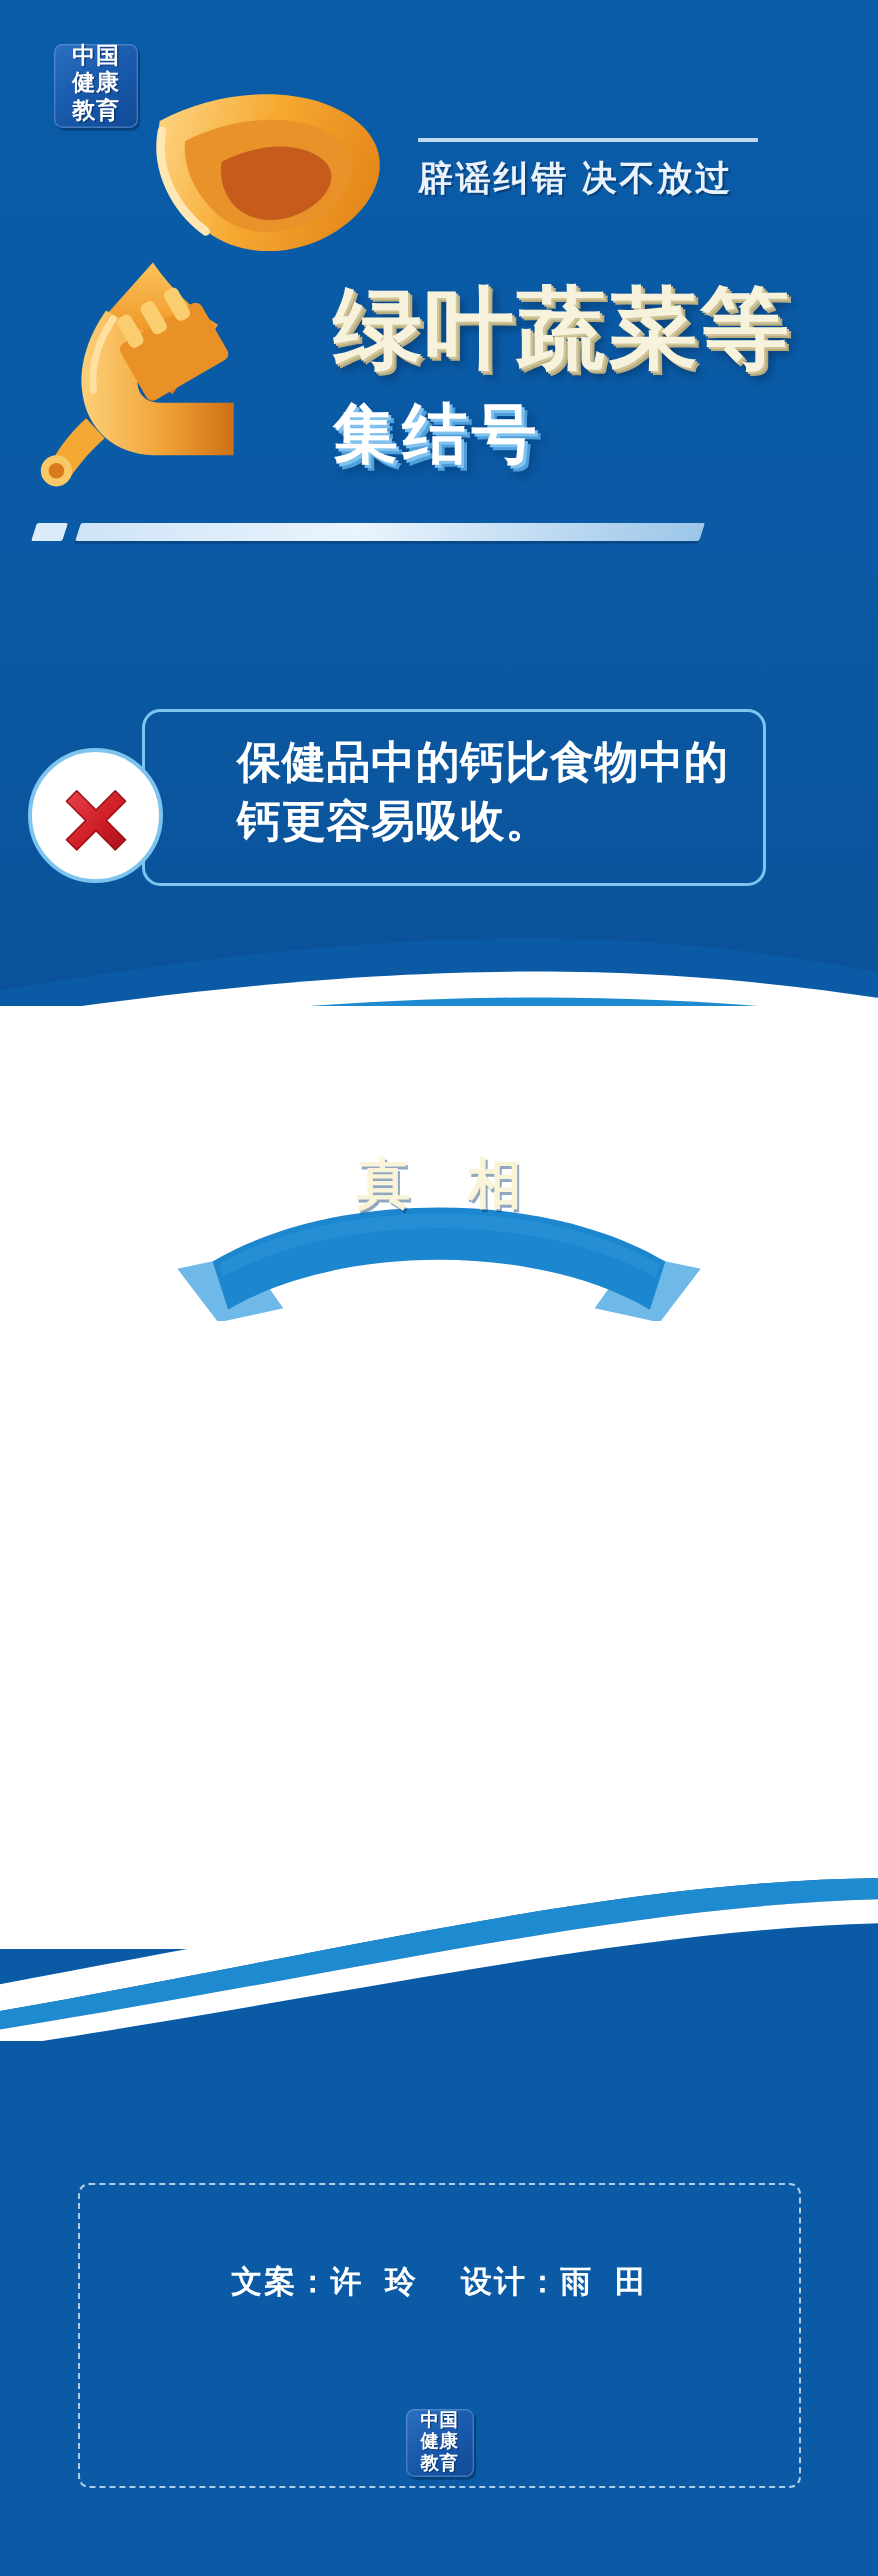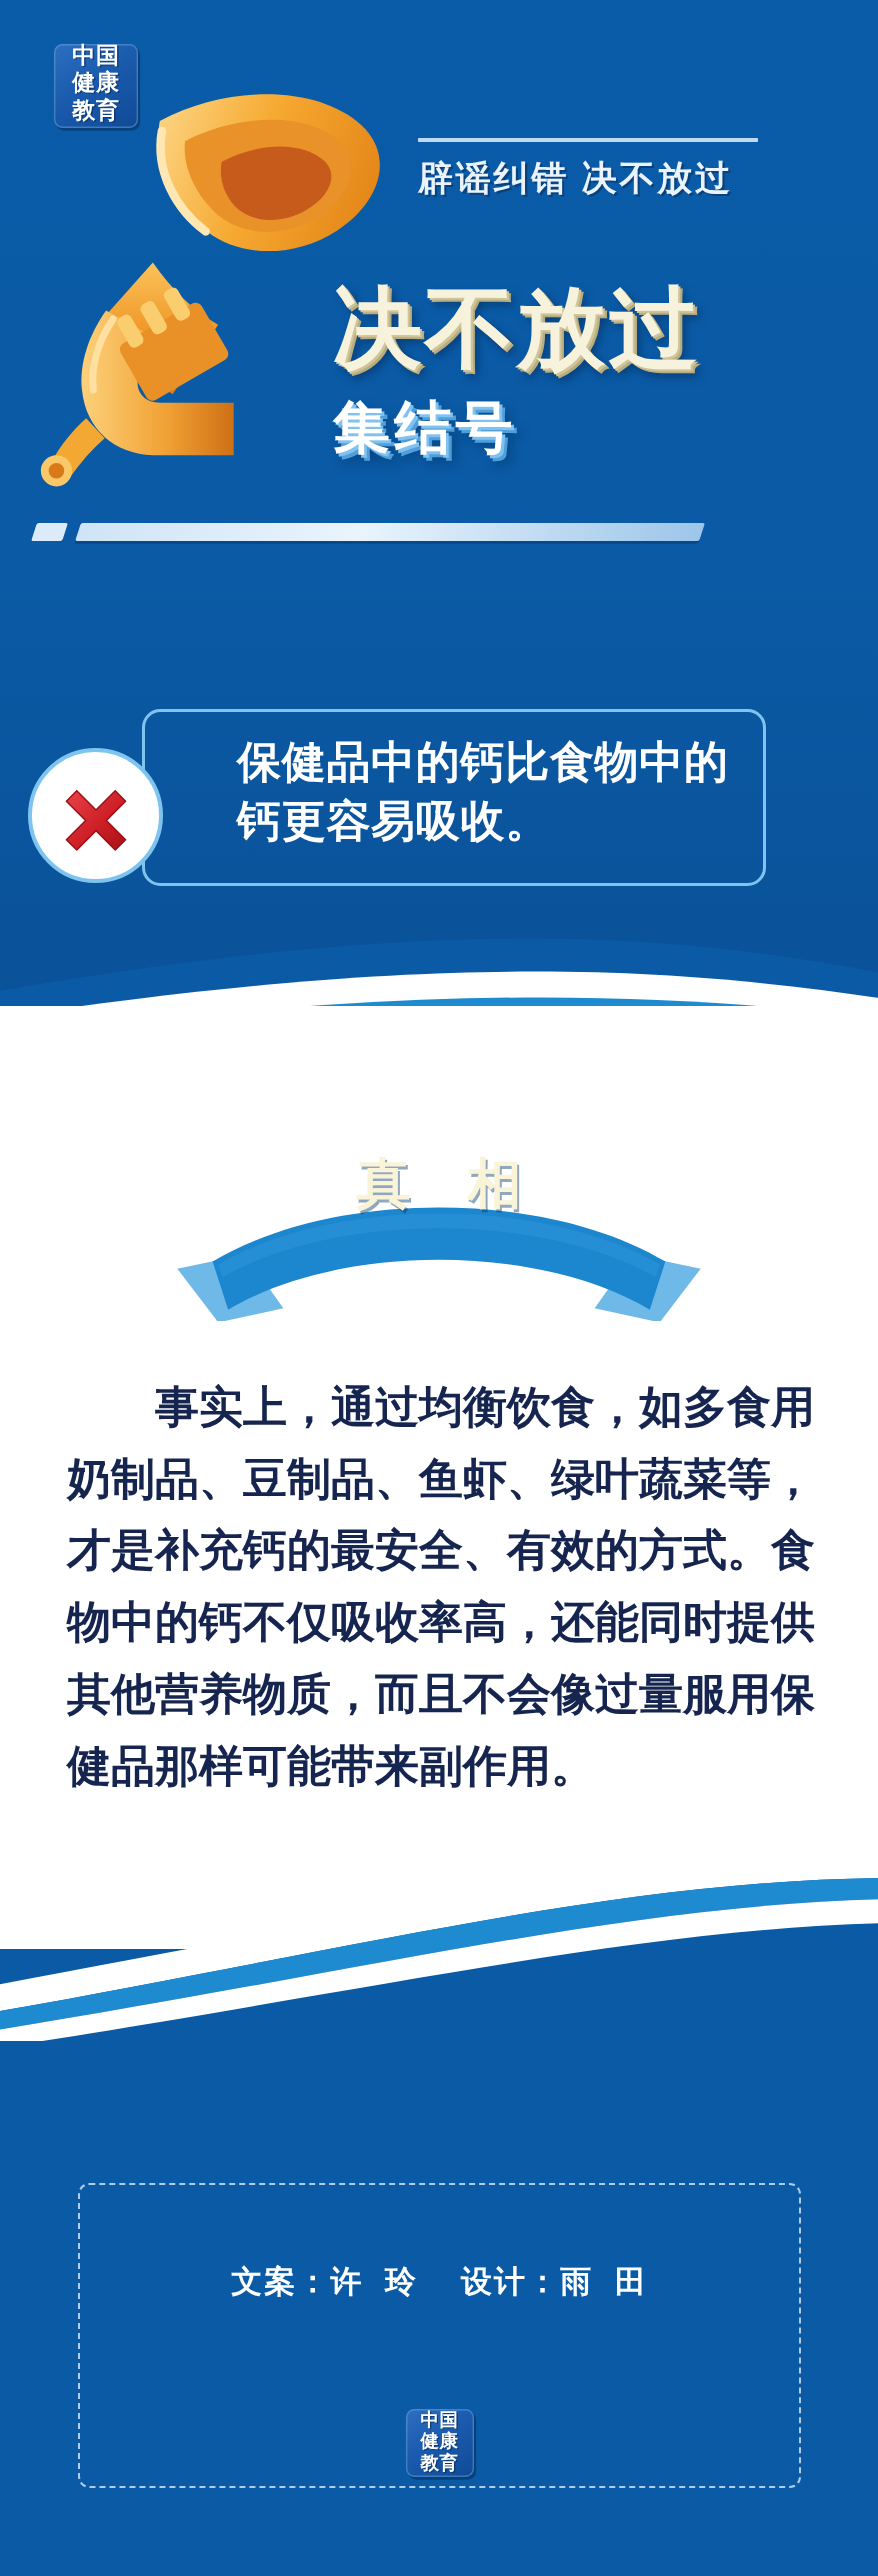--- a/index.html
+++ b/index.html
@@ -52,21 +52,21 @@
   .title-1{
     position:absolute;left:333px;top:269px;
     font-size:89px;font-weight:bold;letter-spacing:2.8px;
     color:#F7F2DC;white-space:nowrap;
     text-shadow:
       2.1px 2.1px 0 #CFC49A, 4.3px 4.3px 0 #B9AD80,
       6.4px 7px 10px rgba(4,34,72,.55);
   }
   .title-2{
     position:absolute;left:333px;top:390px;
-    font-size:57px;font-weight:bold;letter-spacing:4.3px;
+    font-size:65px;font-weight:bold;letter-spacing:4.3px;
     color:#FFFFFF;white-space:nowrap;
     text-shadow:
       2.8px 2.8px 0 #7FC2EF, 5.7px 6.4px 0 #4E9FDC,
       7.8px 9.2px 11.3px rgba(4,34,72,.5);
   }
   .title-underbar{
     position:absolute;left:78px;top:523px;width:624px;height:18.4px;
     background:linear-gradient(90deg,#CFE4F7 0%,#EAF4FD 45%,#9CC6E9 100%);
     border-radius:2.1px;
     box-shadow:0 2.8px 0 rgba(6,40,82,.35);
@@ -203,21 +203,21 @@
       <span>中国</span>
       <span>健康</span>
       <span>教育</span>
     </div>
 
     <div class="tagline-wrap">
       <div class="tagline-rule"></div>
       <div class="tagline">辟谣纠错 决不放过</div>
     </div>
 
-    <div class="title-1">决不放过</div>
+    <div class="title-1">绿叶蔬菜等</div>
     <div class="title-2">集结号</div>
     <div class="title-underbar"></div>
 
     <div class="rumor-card">
       <div class="rumor-text">保健品中的钙比食物中的钙更容易吸收。</div>
     </div>
     <div class="rumor-x">
       <svg viewBox="0 0 100 100">
         <defs>
           <linearGradient id="xg" x1="0" y1="0" x2="1" y2="1">
@@ -245,21 +245,20 @@
     <path d="M0 196 L96 176 L150 252 L58 272 Z" fill="#6FB9E8"></path>
 
     <path d="M740 196 L644 176 L590 252 L682 272 Z" fill="#6FB9E8"></path>
 
     <path d="M50 186 C220 84 520 84 690 186 L668 254 C510 160 230 160 72 254 Z" fill="#1C86CE"></path>
 
     <path d="M58 190 C224 94 516 94 682 190 L676 208 C514 116 226 116 64 208 Z" fill="#2D95DA" opacity=".6"></path>
   </svg>
   <div class="ribbon-label">真 相</div>
 
-  <div class="body-text">事实上，通过均衡饮食，如多食用奶制品、豆制品、鱼虾、绿叶蔬菜等，才是补充钙的最安全、有效的方式。食物中的钙不仅吸收率高，还能同时提供其他营养物质，而且不会像过量服用保健品那样可能带来副作用。</div>
 
   <svg class="wave-bottom" viewBox="0 0 1240 260" preserveAspectRatio="none">
     <path d="M0 260 L1240 260 L1240 0 C700 0 420 110 0 188 Z" fill="#0A5AA5"></path>
     <path d="M1240 0 C860 6 520 96 0 188 L0 150 C520 52 880 -16 1240 -34 Z" fill="#FFFFFF"></path>
     <path d="M1240 30 C880 40 540 126 0 214 L0 188 C520 96 860 6 1240 0 Z" fill="#1E8BD1"></path>
     <path d="M1240 64 C900 74 560 152 0 240 L0 214 C540 126 880 40 1240 30 Z" fill="#FFFFFF"></path>
   </svg>
 
   <div class="footer-section"></div>
 

